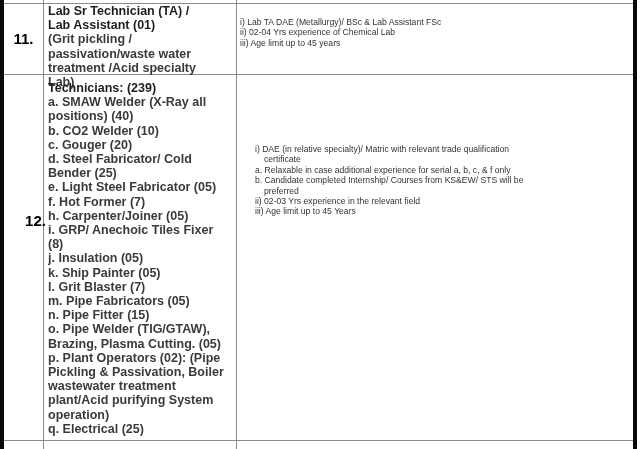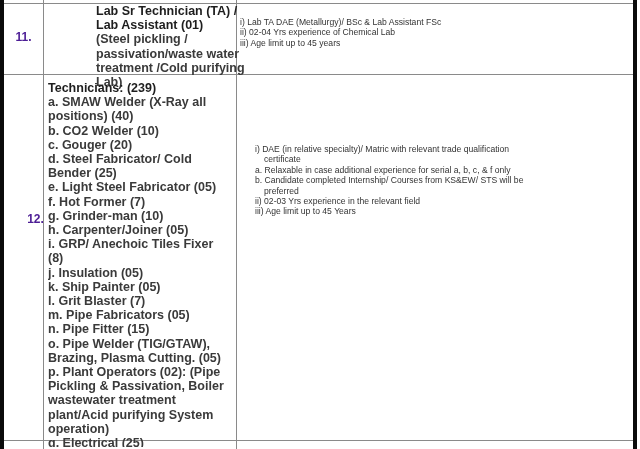--- a/index.html
+++ b/index.html
@@ -4,21 +4,21 @@
 <style>
   html, body { margin: 0; padding: 0; background: #ffffff; }
   body { width: 640px; height: 449px; overflow: hidden; position: relative; font-family: "Liberation Sans", "DejaVu Sans", sans-serif; color: #1a1a1a; }
   .frame { position: absolute; left: 0; top: 0; width: 640px; height: 449px; }
   .border-left { position: absolute; left: 0; top: 0; width: 4px; height: 449px; background: #0a0a0a; }
   .border-right { position: absolute; left: 633px; top: 0; width: 4px; height: 449px; background: #0a0a0a; }
   .hline { position: absolute; left: 4px; width: 629px; height: 1px; background: #8a8a8a; }
   .vline { position: absolute; width: 1px; background: #8a8a8a; }
 
   .cell { position: absolute; overflow: hidden; }
-  .num { font-weight: bold; font-size: 12px; text-align: center; color: #4c1d95; }
+  .num { font-weight: bold; font-size: 15px; text-align: center; color: #000000; }
   .post { font-size: 12.5px; line-height: 14.2px; color: #2a2a2a; }
   .post .title { font-weight: bold; display: block; color: #1e1e1e; }
   .post .sub { font-weight: bold; display: block; color: #3a3a3a; }
   .req { font-size: 8.6px; line-height: 10.4px; color: #333; }
   .req .line { display: block; }
   .req .just { text-align: justify; text-align-last: left; }
 </style>
 </head>
 <body>
 
@@ -27,46 +27,45 @@
   <div class="border-right"></div>
 
   <div class="hline" style="top:3px"></div>
   <div class="hline" style="top:74px"></div>
   <div class="hline" style="top:440px"></div>
 
   <div class="vline" style="left:43px; top:0; height:449px"></div>
   <div class="vline" style="left:236px; top:0; height:449px"></div>
 
   <div class="cell num" style="left:4px; top:30px; width:39px;">11.</div>
-  <div class="cell post" style="left:48px; top:4px; width:186px;margin-left:48px;">
+  <div class="cell post" style="left:48px; top:4px; width:186px;">
     <span class="title">Lab Sr Technician (TA) /</span>
     <span class="title">Lab Assistant (01)</span>
-    <span class="sub">(Steel pickling /</span>
+    <span class="sub">(Grit pickling /</span>
     <span class="sub">passivation/waste water</span>
-    <span class="sub">treatment /Cold purifying</span>
+    <span class="sub">treatment /Acid specialty</span>
     <span class="sub">Lab)</span>
   </div>
   <div class="cell req" style="left:240px; top:17px; width:388px;">
     <span class="line">i)  Lab TA DAE (Metallurgy)/ BSc &amp; Lab Assistant FSc</span>
     <span class="line">ii) 02-04 Yrs experience of Chemical Lab</span>
     <span class="line">iii) Age limit up to 45 years</span>
   </div>
 
   <div class="cell num" style="left:16px; top:212px; width:39px;">12.</div>
   <div class="cell post" style="left:48px; top:81px; width:186px; height:366px;">
     <span class="title">Technicians: (239)</span>
     <span class="sub">a. SMAW Welder (X-Ray all</span>
     <span class="sub">positions) (40)</span>
     <span class="sub">b. CO2 Welder (10)</span>
     <span class="sub">c. Gouger (20)</span>
     <span class="sub">d. Steel Fabricator/ Cold</span>
     <span class="sub">Bender (25)</span>
     <span class="sub">e. Light Steel Fabricator (05)</span>
     <span class="sub">f. Hot Former (7)</span>
-    <span class="sub">g. Grinder-man (10)</span>
     <span class="sub">h. Carpenter/Joiner (05)</span>
     <span class="sub">i. GRP/ Anechoic Tiles Fixer</span>
     <span class="sub">(8)</span>
     <span class="sub">j. Insulation (05)</span>
     <span class="sub">k. Ship Painter (05)</span>
     <span class="sub">l. Grit Blaster (7)</span>
     <span class="sub">m. Pipe Fabricators (05)</span>
     <span class="sub">n. Pipe Fitter (15)</span>
     <span class="sub">o. Pipe Welder (TIG/GTAW),</span>
     <span class="sub">Brazing, Plasma Cutting. (05)</span>

